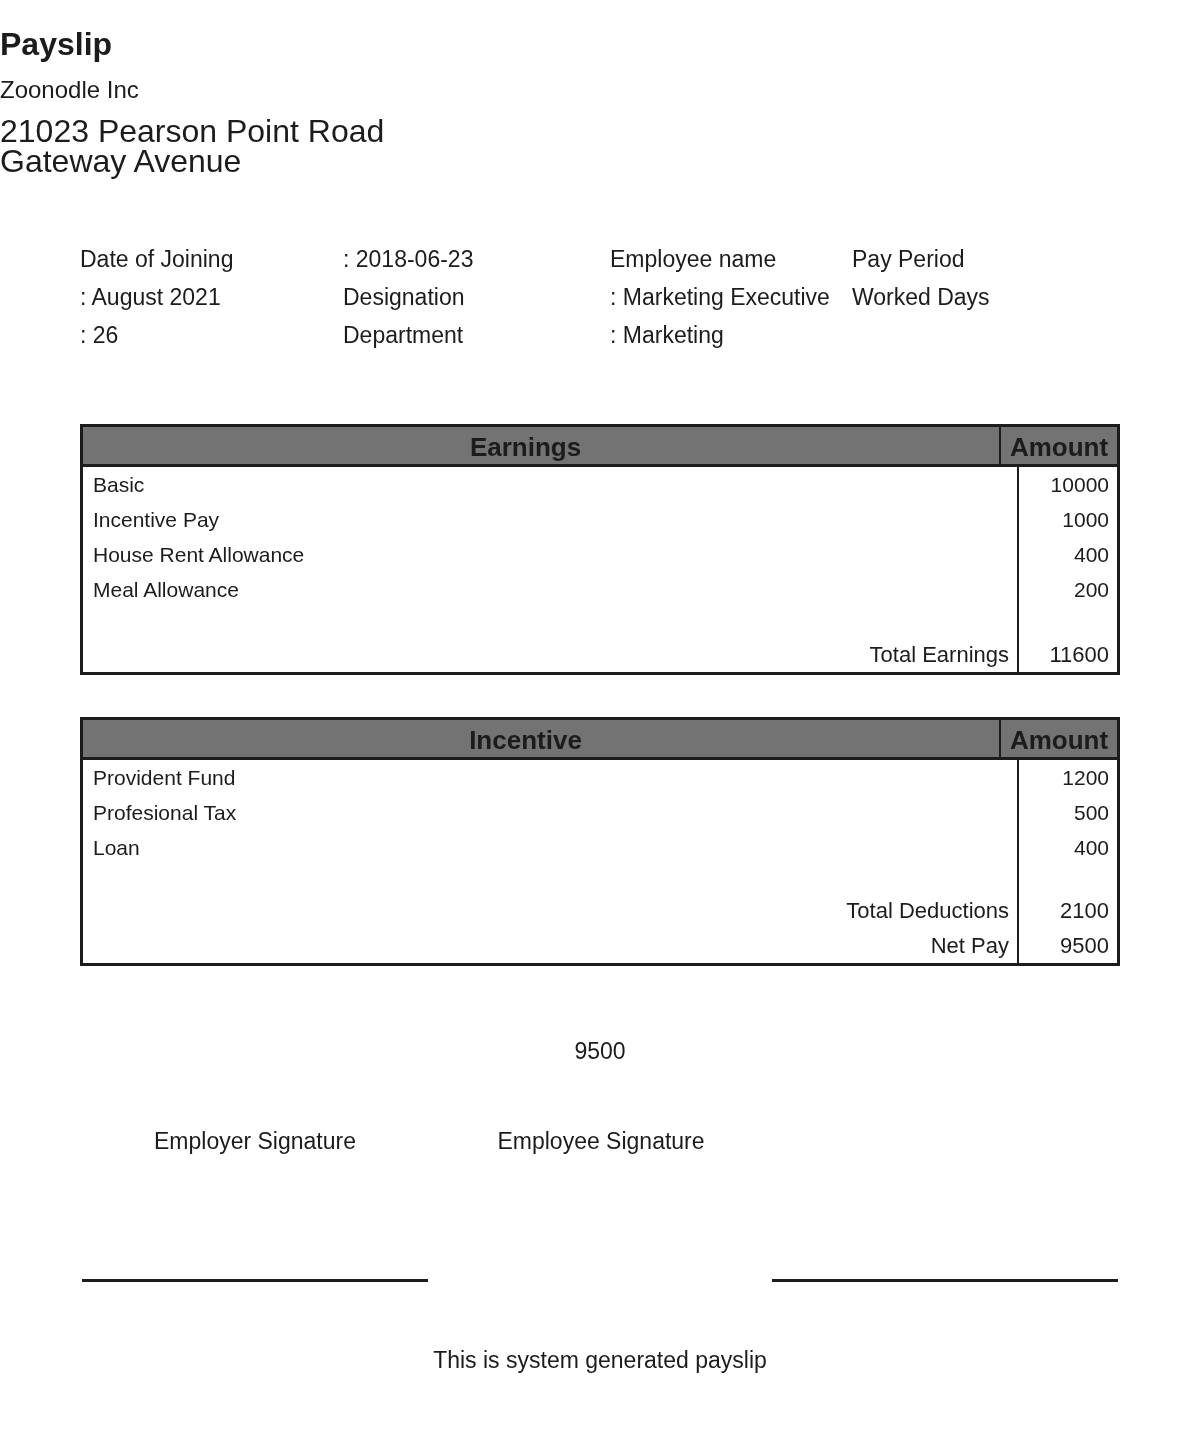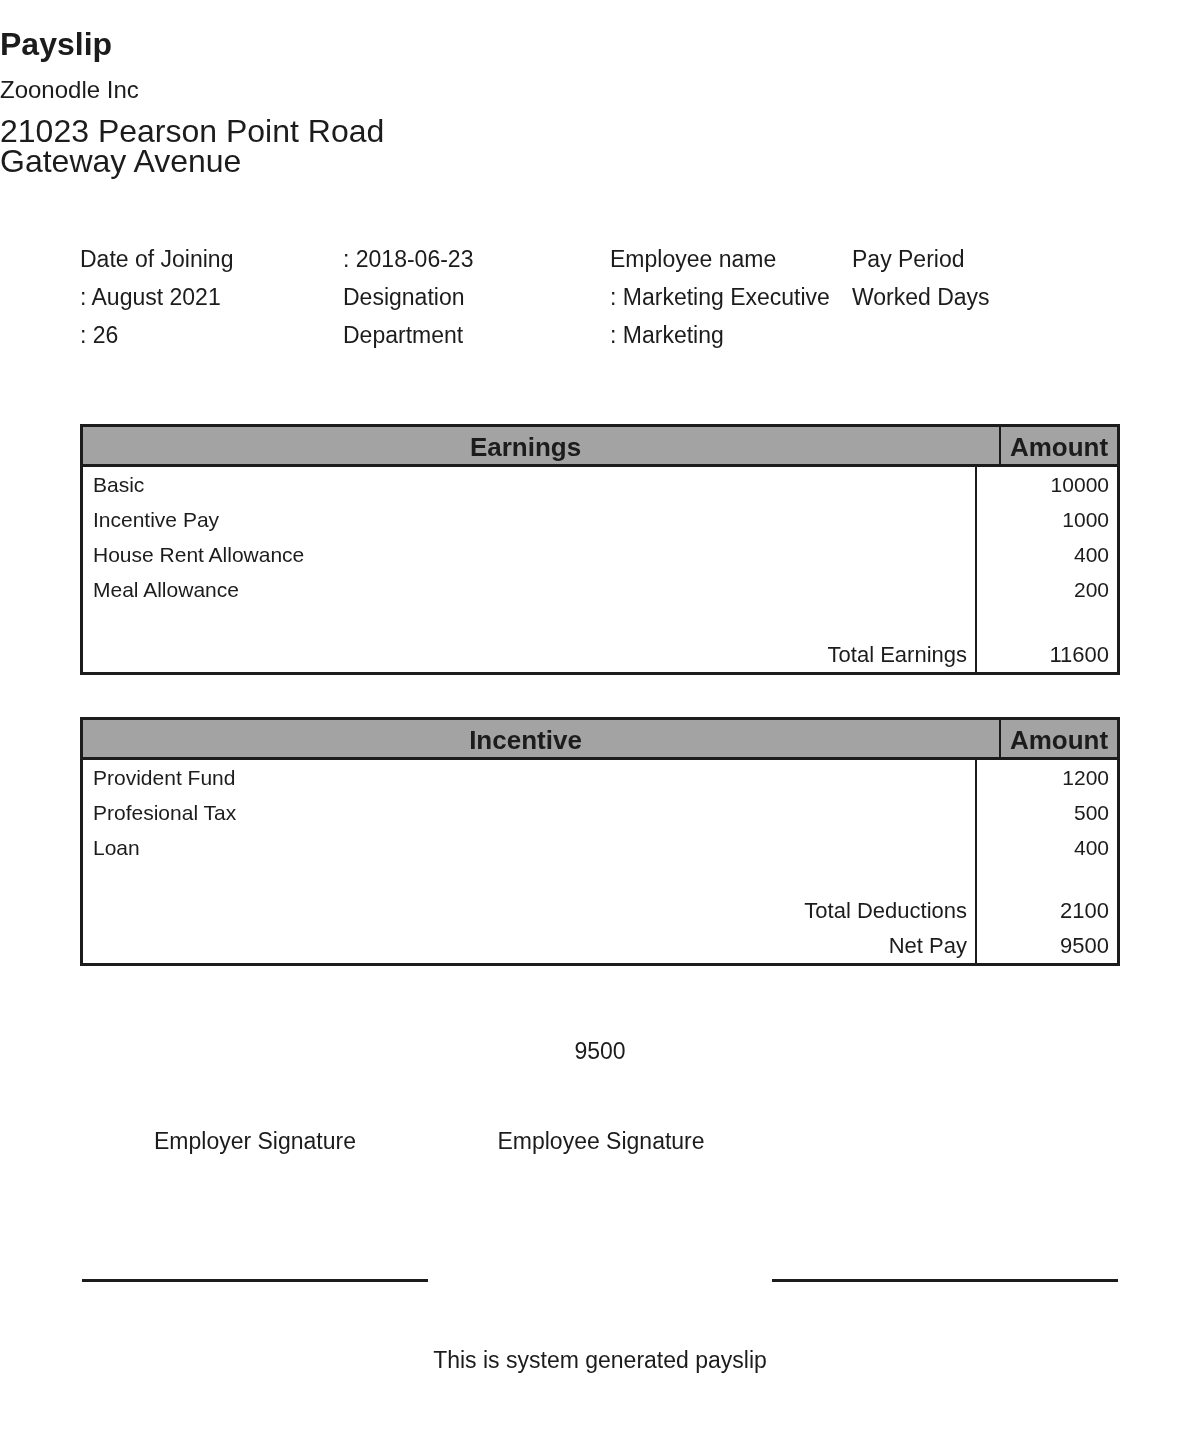--- a/index.html
+++ b/index.html
@@ -28,40 +28,40 @@
 
   
   .ptable {
     margin:0 80px;
     border:3px solid #1c1c1c;
   }
   .ptable.earnings { margin-top:70px; }
   .ptable.deductions { margin-top:42px; }
   .thead {
     display:flex;
-    background:#a3a3a3;
+    background:#737373;
     border-bottom:3px solid #1c1c1c;
     height:40px;
   }
   .thead .t-title {
     flex:1; text-align:center;
     font-weight:bold; font-size:26px; line-height:40px;
   }
   .thead .t-amount {
     width:118px; border-left:2px solid #1c1c1c;
     text-align:center; font-weight:bold; font-size:26px; line-height:40px;margin-left:31px;
   }
   .trow { display:flex; height:35px; }
   .trow .tname {
     flex:1; padding-left:10px;
     font-size:21px; line-height:35px;
     overflow:hidden; white-space:nowrap;
   }
   .trow .tamount {
-    width:142px; border-left:2px solid #1c1c1c;
+    width:100px; border-left:2px solid #1c1c1c;
     text-align:right; padding-right:8px;
     font-size:21px; line-height:35px;
   }
   .trow.spacer { height:30px; }
   .deductions .trow.spacer { height:28px; }
   .trow.total .tname {
     text-align:right; padding-right:8px; padding-left:8px;
     font-size:22px;
   }
   .trow.total .tamount { font-size:22px; }

